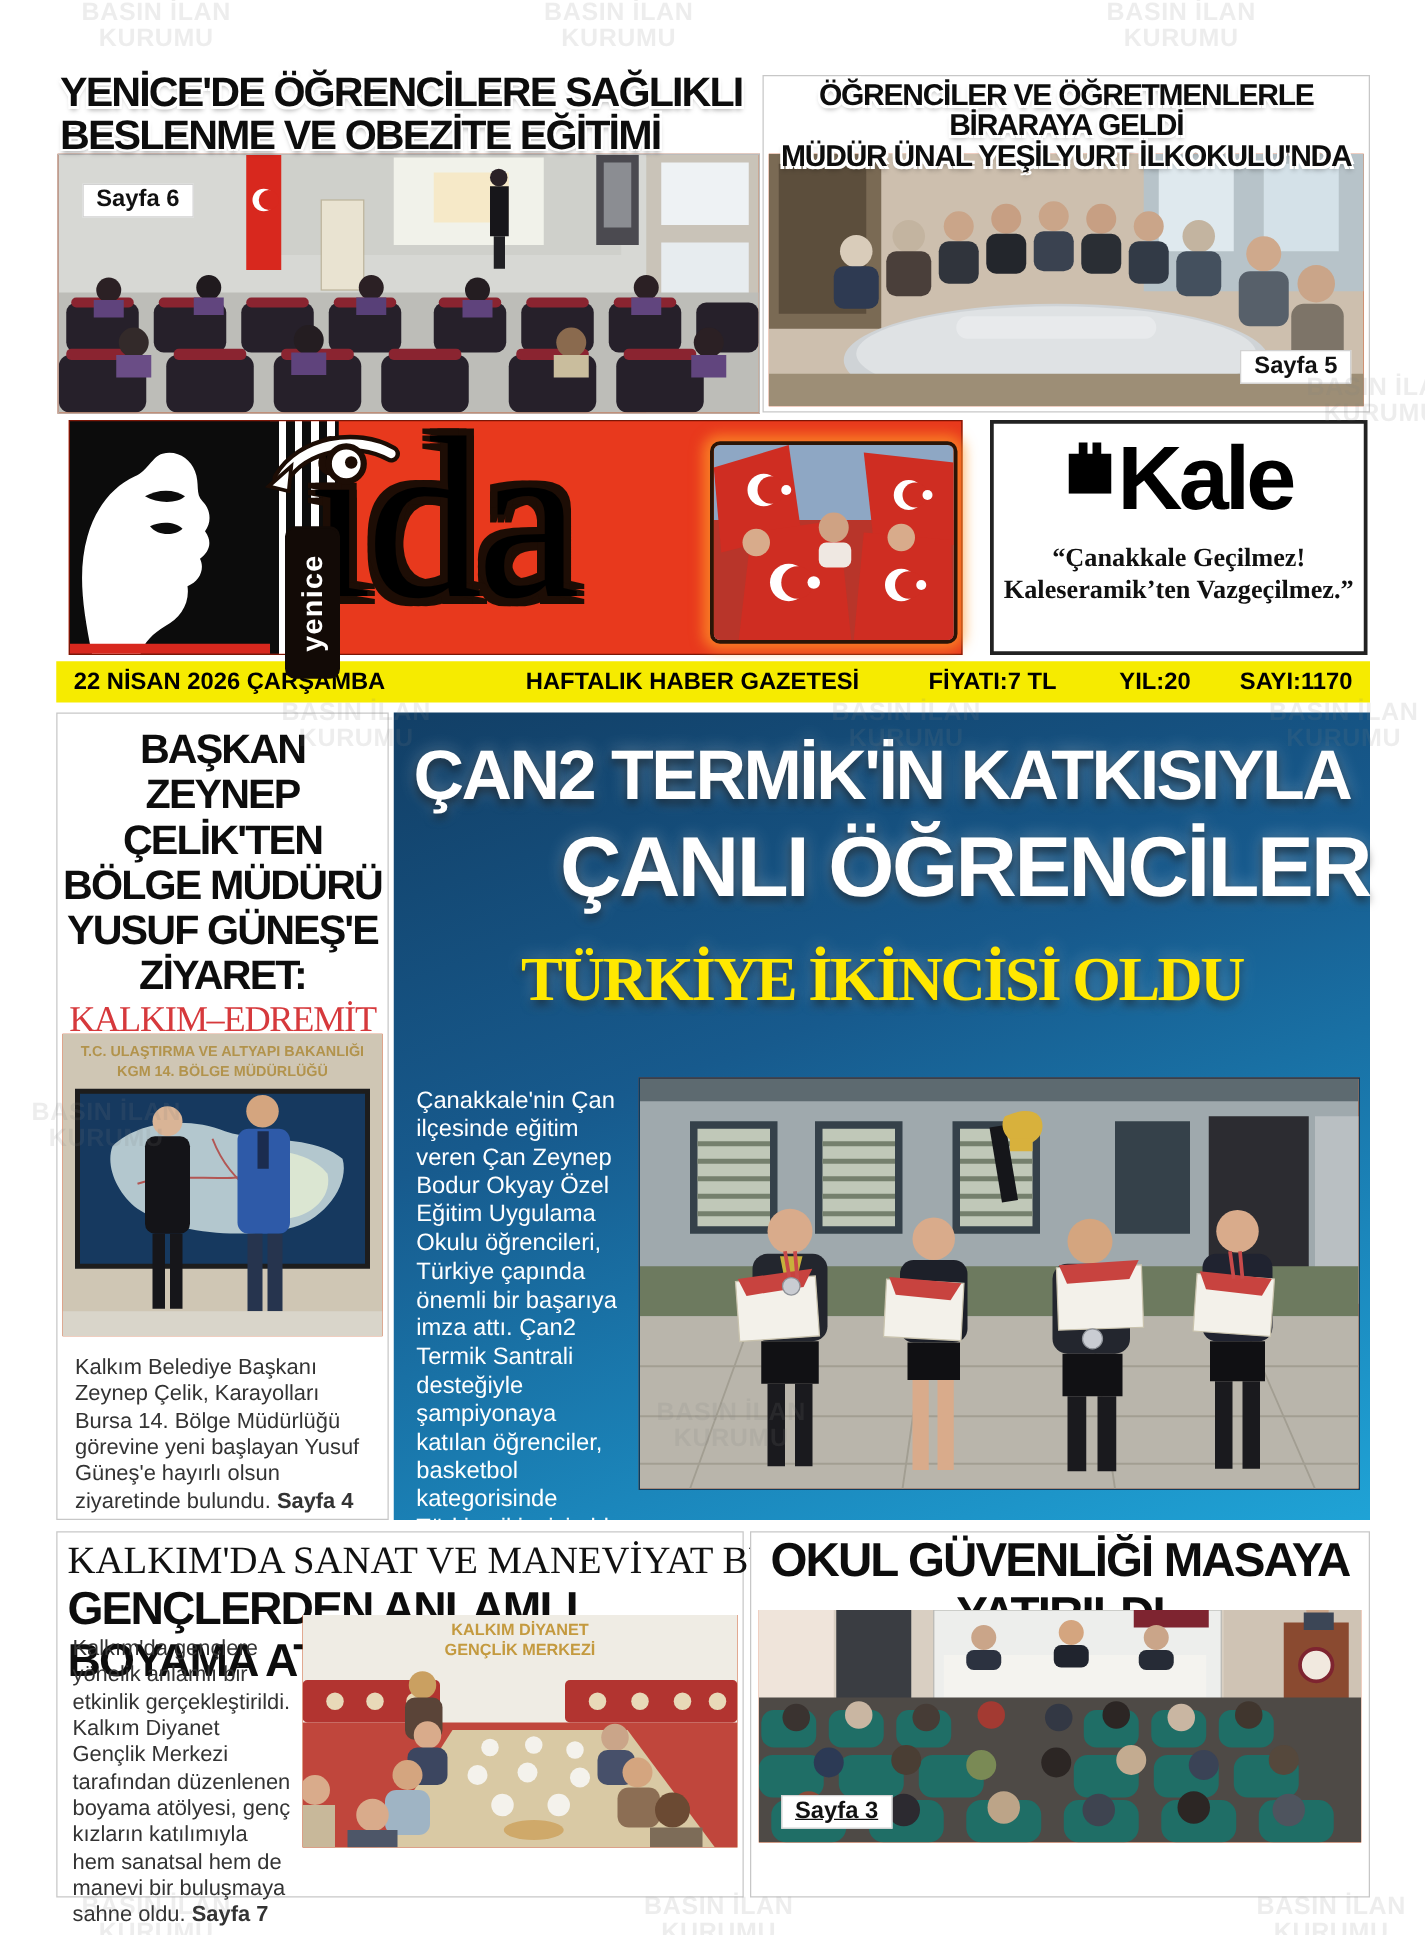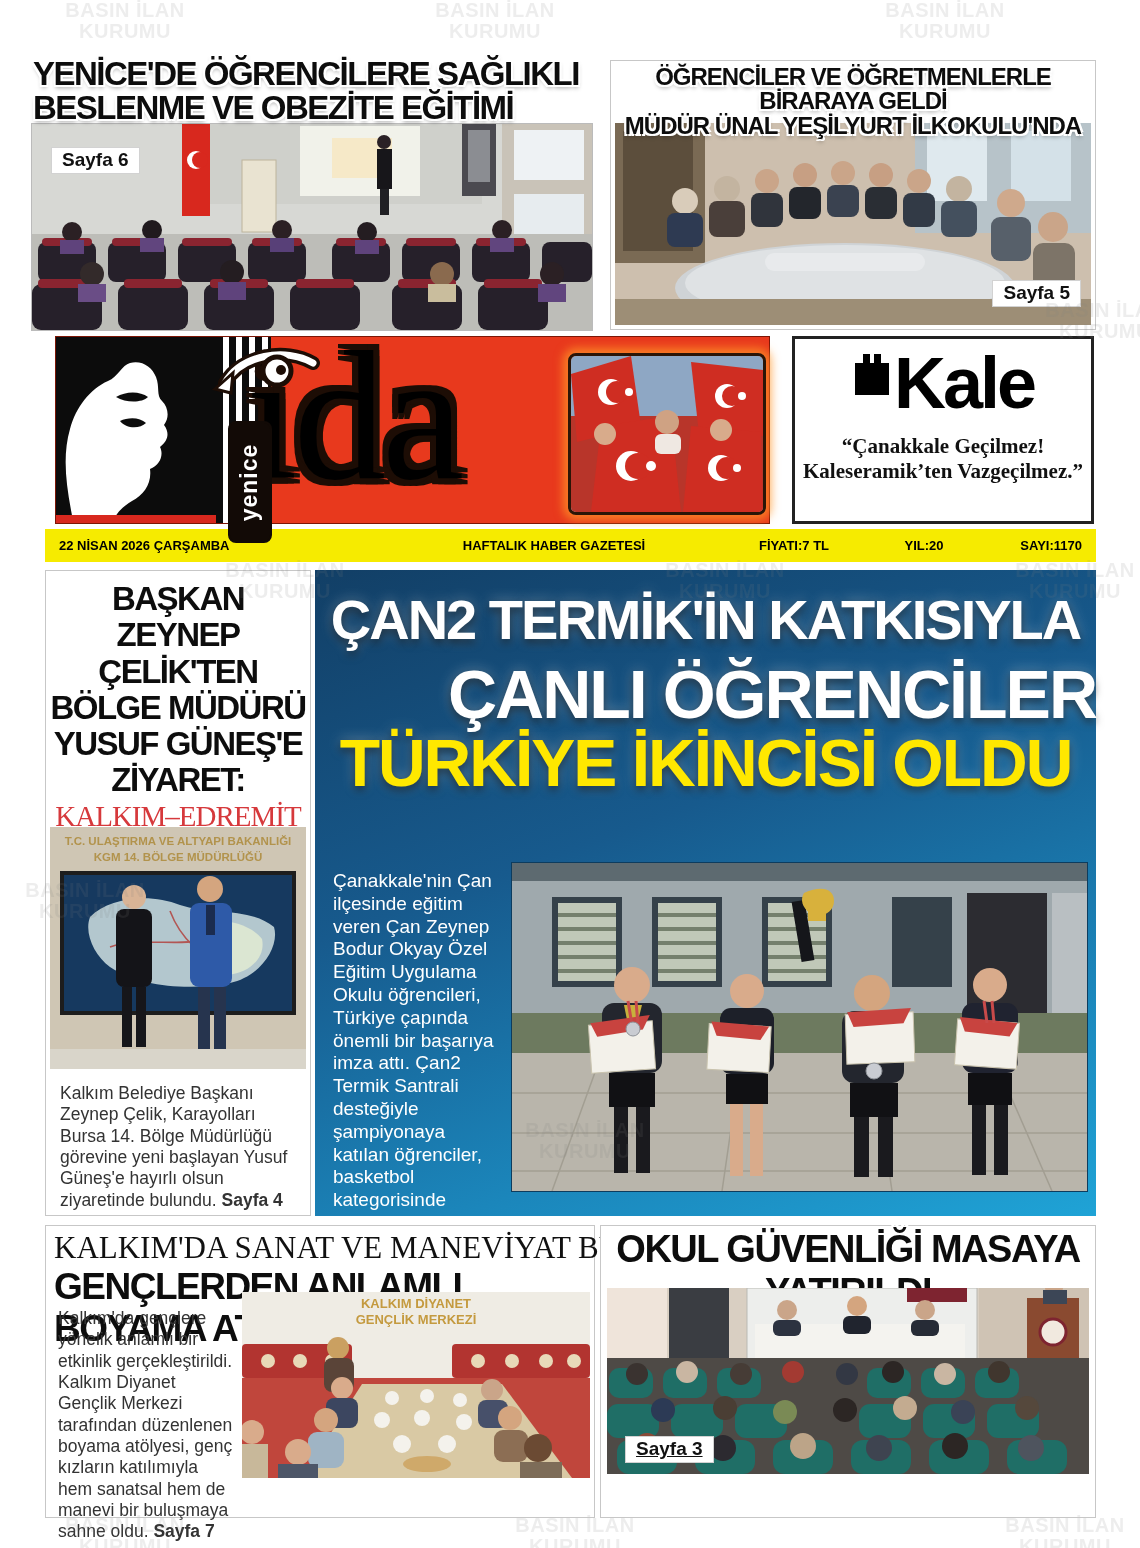--- a/index.html
+++ b/index.html
@@ -20,21 +20,21 @@
   .page-badge{
     position:absolute;background:#fff;border:1px solid #d2d2d2;color:#111;
     font-weight:bold;font-size:19px;padding:1px 10px 2px;z-index:5;white-space:nowrap;
   }
   
   .hl-cond{
     font-weight:bold;letter-spacing:-1.5px;line-height:1.02;color:#0d0d0d;
     text-shadow:-2px -2px 0 #fff,2px -2px 0 #fff,-2px 2px 0 #fff,2px 2px 0 #fff,0 3px 4px rgba(0,0,0,.35);
   }
   
-  #tl-story{left:31px;top:55px;width:560px;height:274px;border:none;background:transparent;}
+  #tl-story{left:46px;top:55px;width:560px;height:274px;border:none;background:transparent;}
   #tl-headline{position:absolute;left:2px;top:2px;z-index:4;font-size:33px;}
   #tl-photo{left:0;top:68px;width:560px;height:206px;border:1px solid #bbb;}
   #tl-badge{left:20px;top:92px;}
   
   #tr-story{left:610px;top:60px;width:486px;height:270px;border:1px solid #c7c7c7;background:#fff;}
   #tr-headline{position:absolute;left:0;top:4px;width:100%;text-align:center;z-index:4;font-size:24px;letter-spacing:-1px;}
   #tr-photo{left:4px;top:62px;width:476px;height:202px;}
   #tr-badge{right:14px;bottom:22px;left:auto;}
   
   #masthead{position:absolute;left:55px;top:336px;width:715px;height:188px;background:#e8391d;border:1px solid #7c1606;box-sizing:border-box;}
@@ -59,42 +59,42 @@
     box-shadow:0 0 10px 5px rgba(255,150,40,.75);z-index:3;
   }
   
   #kale-ad{position:absolute;left:792px;top:336px;width:302px;height:188px;background:#fff;border:3px solid #222;box-sizing:border-box;text-align:center;}
   #kale-row{margin-top:12px;display:flex;align-items:flex-start;justify-content:center;gap:2px;}
   #kale-brand{font-weight:bold;font-size:72px;letter-spacing:-3px;color:#000;line-height:.9;}
   #kale-slogan{margin-top:18px;font-family:"Liberation Serif", serif;font-weight:bold;font-size:21px;line-height:1.2;color:#111;}
   
   #date-bar{
     position:absolute;left:45px;top:529px;width:1051px;height:33px;background:#f6eb00;
-    display:flex;align-items:center;font-weight:bold;font-size:13px;color:#000;box-sizing:border-box;padding:16px 14px;
+    display:flex;align-items:center;font-weight:bold;font-size:19px;color:#000;box-sizing:border-box;padding:16px 14px;
   }
   #date-bar .db{white-space:nowrap;}
   #db-date{width:330px;}
   #db-type{width:330px;text-align:center;}
   #db-price{width:150px;text-align:center;}
   #db-year{width:110px;text-align:center;}
   #db-issue{flex:1;text-align:right;}
   
   #left-story{left:45px;top:570px;width:266px;height:646px;}
   #ls-black{margin:10px 4px 0;text-align:center;font-weight:bold;font-size:33px;letter-spacing:-1.5px;line-height:1.1;color:#0d0d0d;}
   #ls-red{margin:2px 0 0;text-align:center;font-family:"Liberation Serif", serif;font-size:29px;line-height:1.1;color:#d6393c;letter-spacing:-1px;}
   #ls-photo{left:4px;top:256px;width:256px;height:242px;}
   #ls-caption{position:absolute;left:14px;top:512px;width:238px;font-size:17.5px;line-height:1.22;color:#333;}
   
   #main-story{left:315px;top:570px;width:781px;height:646px;border:none;
     background:linear-gradient(160deg,#123f66 0%,#175a8d 40%,#1b86bb 75%,#1fa3d6 100%);}
   .main-hl{position:relative;text-align:center;font-weight:bold;letter-spacing:-2px;line-height:1;
     text-shadow:0 4px 8px rgba(0,0,0,.55),0 0 14px rgba(255,255,255,.35);}
   #ms-l1{margin-top:22px;font-size:56px;color:#fff;}
   #ms-l2{margin-top:12px;font-size:68px;color:#fff;text-align:right;}
-  #ms-l3{margin-top:2px;font-size:66px;color:#ffe800;}
+  #ms-l3{margin-top:30px;font-size:50px;color:#ffe800;font-family:Liberation Serif, serif;}
   #ms-body{position:absolute;left:18px;top:300px;width:172px;color:#fff;font-size:19px;line-height:1.2;}
   #ms-body b{display:inline;}
   #ms-photo{left:196px;top:292px;width:575px;height:328px;border:1px solid #0d3c5e;}
   
   #bl-story{left:45px;top:1225px;width:550px;height:293px;}
   #bl-serif{margin:4px 8px 0;font-family:"Liberation Serif", serif;font-size:31px;letter-spacing:0;color:#111;white-space:nowrap;}
   #bl-bold{margin:0 8px;font-weight:bold;font-size:37px;letter-spacing:-1.5px;color:#0d0d0d;
     text-shadow:-2px -2px 0 #fff,2px -2px 0 #fff,-2px 2px 0 #fff,2px 2px 0 #fff;}
   #bl-body{position:absolute;left:12px;top:82px;width:178px;font-size:17.5px;line-height:1.22;color:#333;}
   #bl-photo{left:196px;top:66px;width:348px;height:186px;}

